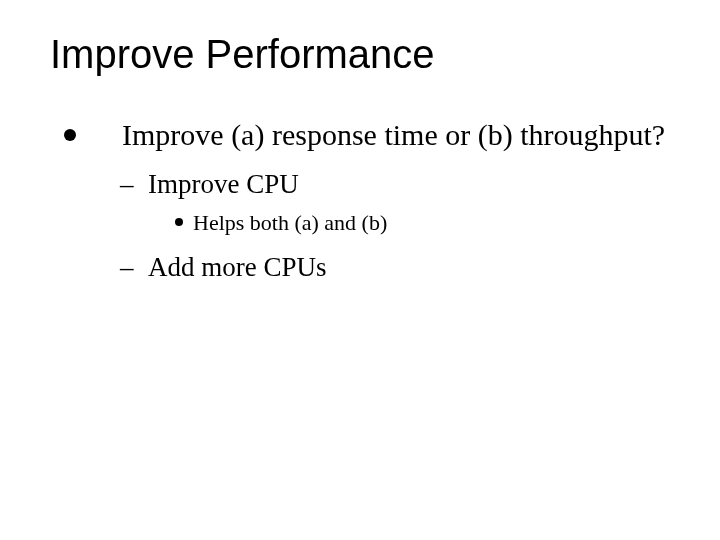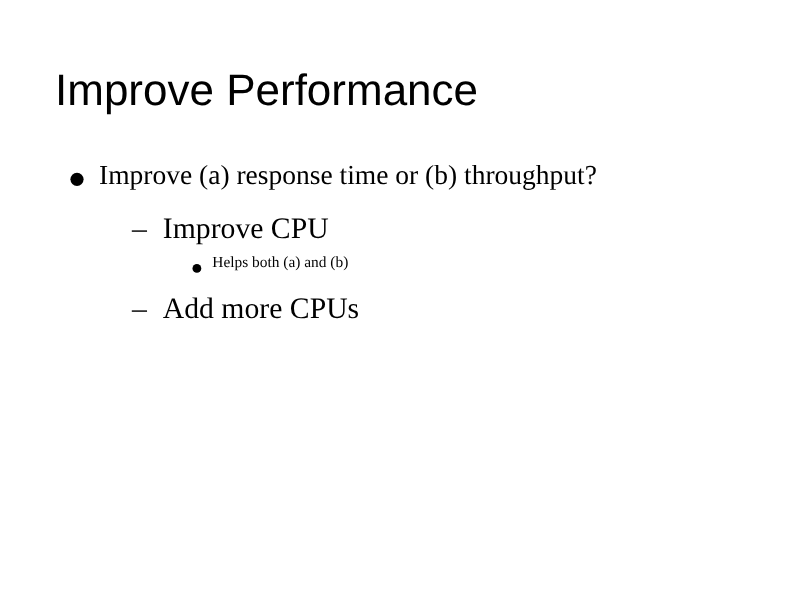--- a/index.html
+++ b/index.html
@@ -9,21 +9,21 @@
     height: 540px;
     background: #ffffff;
     font-family: "Times New Roman", Times, serif;
     color: #000;
   }
   .slide {
     width: 720px;
     height: 384px;
     position: relative;
     box-sizing: border-box;
-    padding: 60px 50px 0 50px;
+    padding: 32px 50px 0 50px;
   }
   .title {
     font-family: Arial, Helvetica, sans-serif;
     font-size: 40px;
     font-weight: 400;
     margin: 0 0 40px 0;
   }
   .l1 {
     display: flex;
     align-items: flex-start;
@@ -32,22 +32,23 @@
   .l1 .disc {
     width: 12px;
     height: 12px;
     background: #000;
     border-radius: 50%;
     flex: 0 0 12px;
     margin-top: 12px;
     margin-right: 14px;
   }
   .l1 .txt {
-    font-size: 25px;
+    font-size: 30px;
     line-height: 1.18;
+    margin-left: 32px;
   }
   .l2 {
     display: flex;
     align-items: flex-start;
     margin: 0 0 10px 70px;
   }
   .l2 .dash {
     font-size: 27px;
     line-height: 1.1;
     margin-right: 10px;
@@ -66,21 +67,21 @@
   .l3 .disc {
     width: 8px;
     height: 8px;
     background: #000;
     border-radius: 50%;
     flex: 0 0 8px;
     margin-top: 8px;
     margin-right: 10px;
   }
   .l3 .txt {
-    font-size: 14px;
+    font-size: 22px;
     line-height: 1.15;
   }
   .l3.tight { margin-left: 120px; }
   .l3.tight .disc { margin-right: 6px; }
 </style>
 </head>
 <body>
 
 <div class="slide">
   <h1 class="title">Improve Performance</h1>

